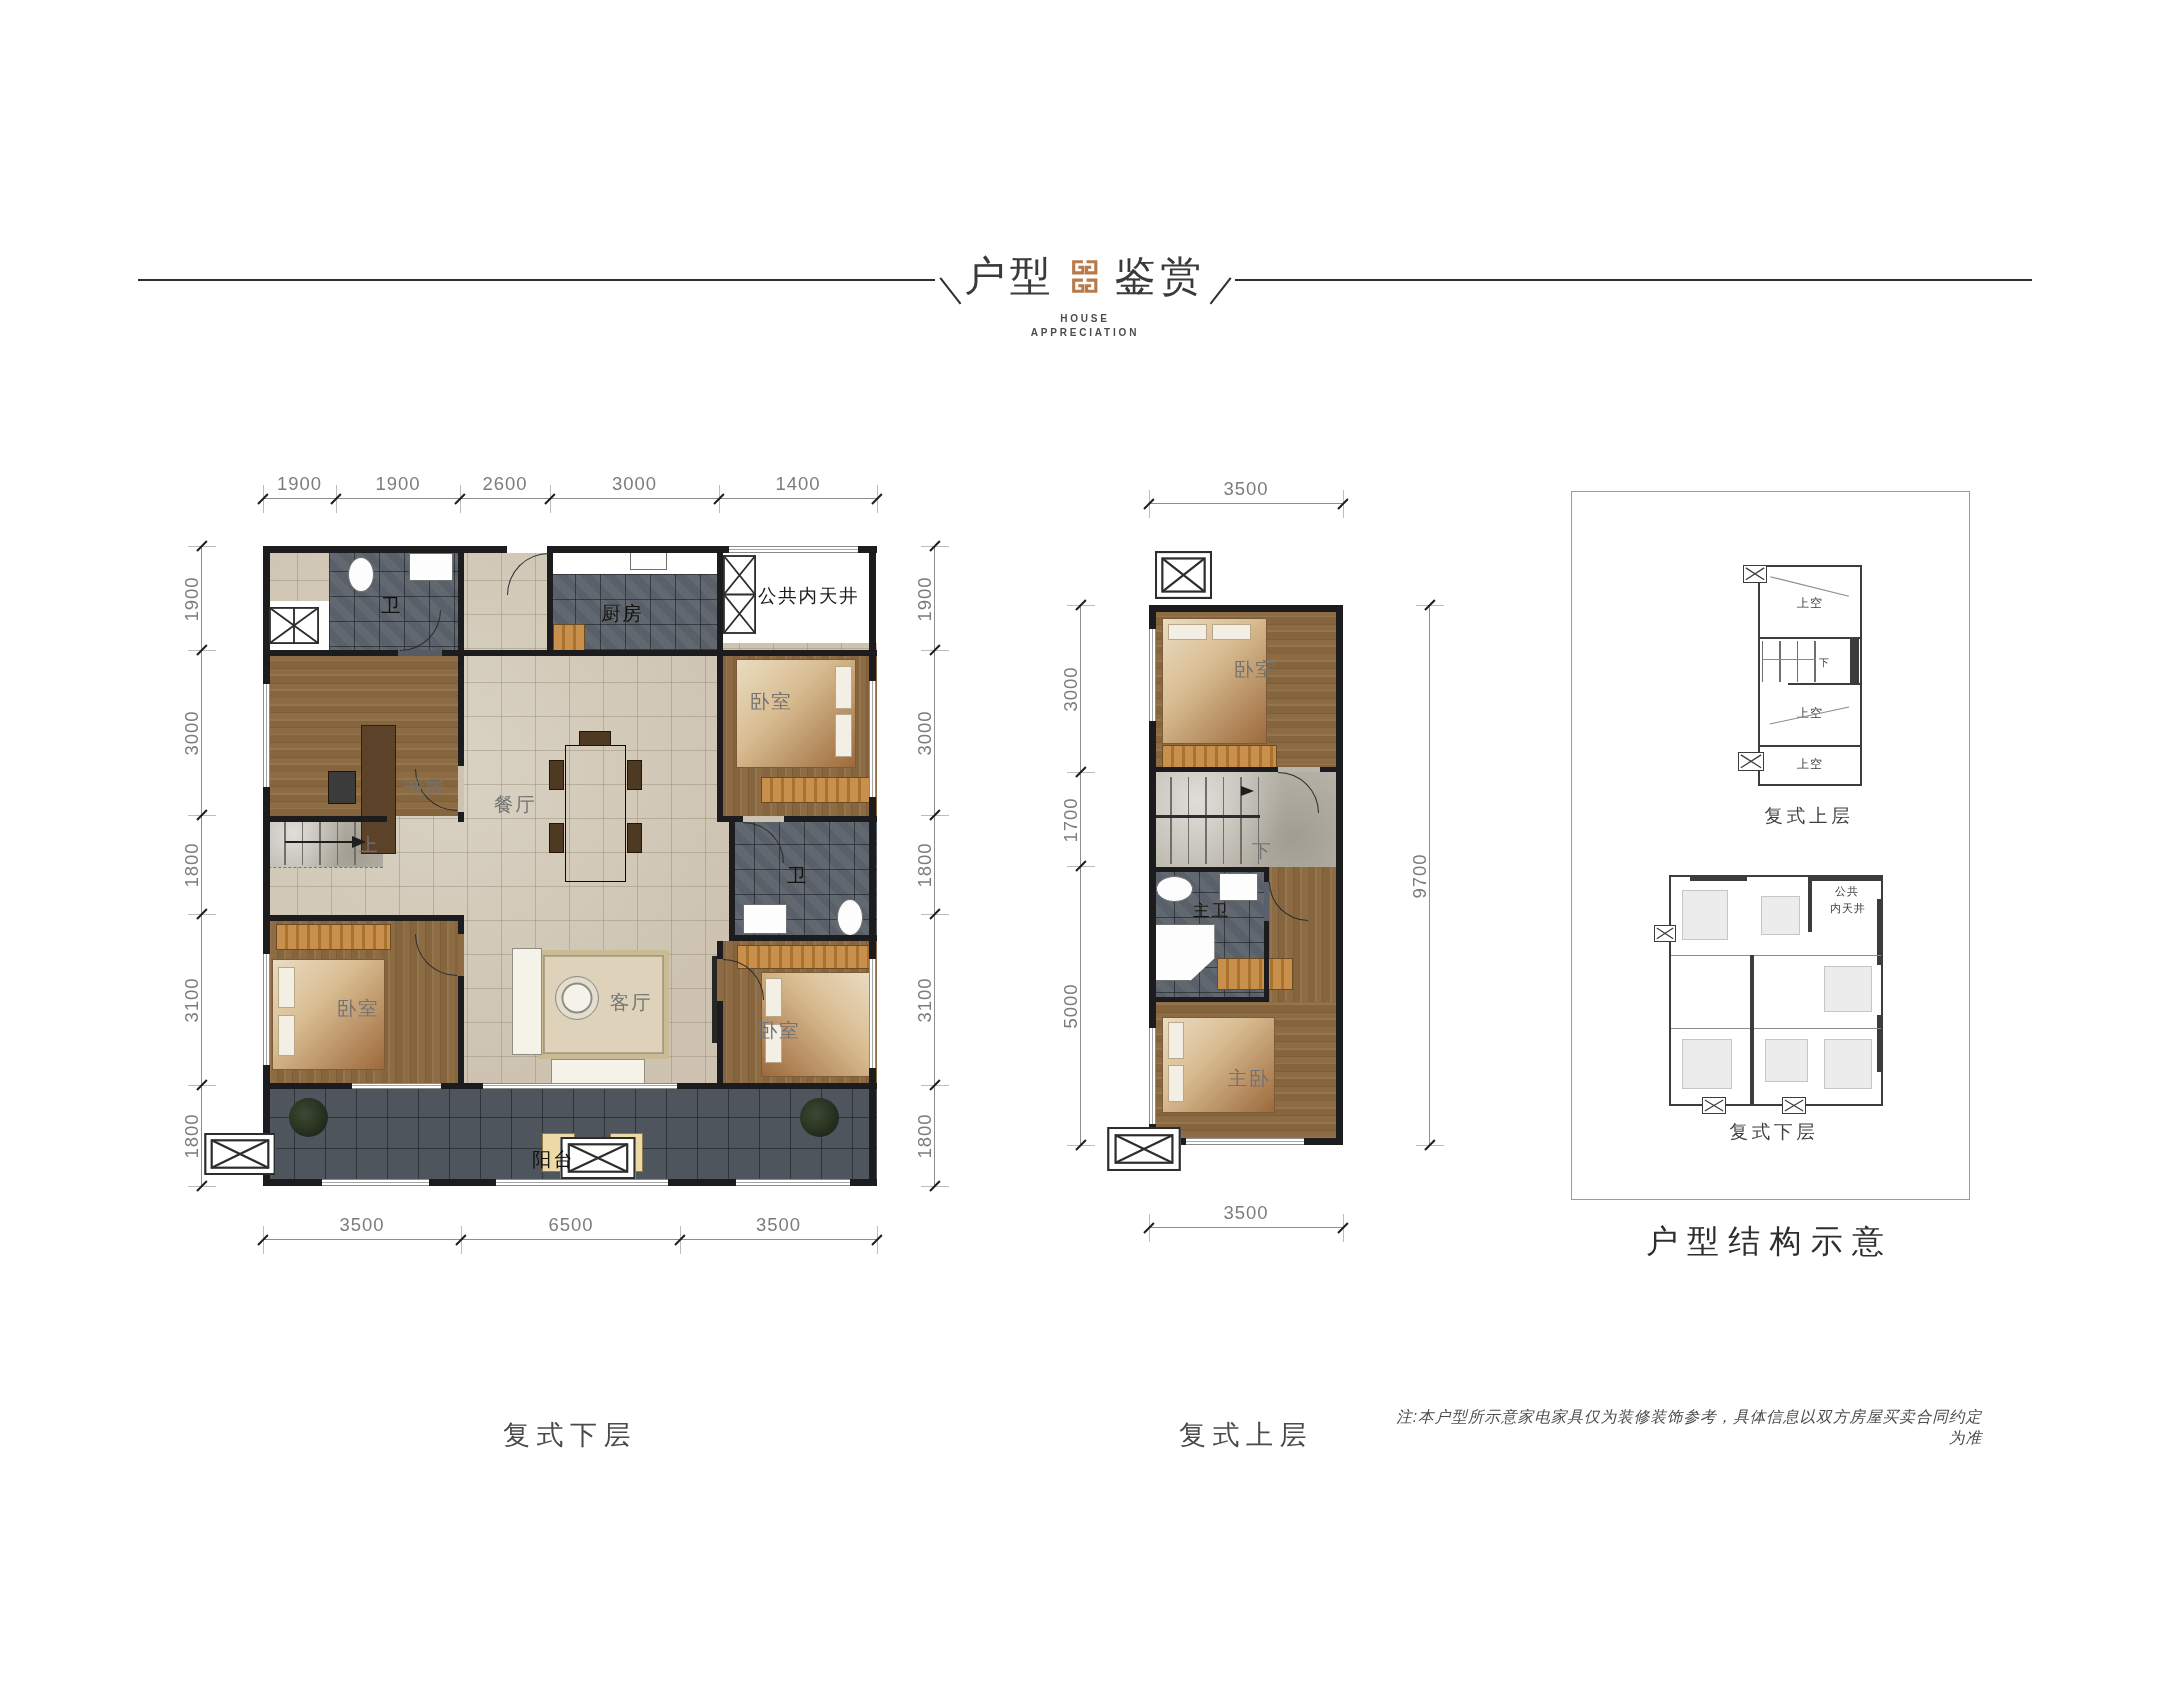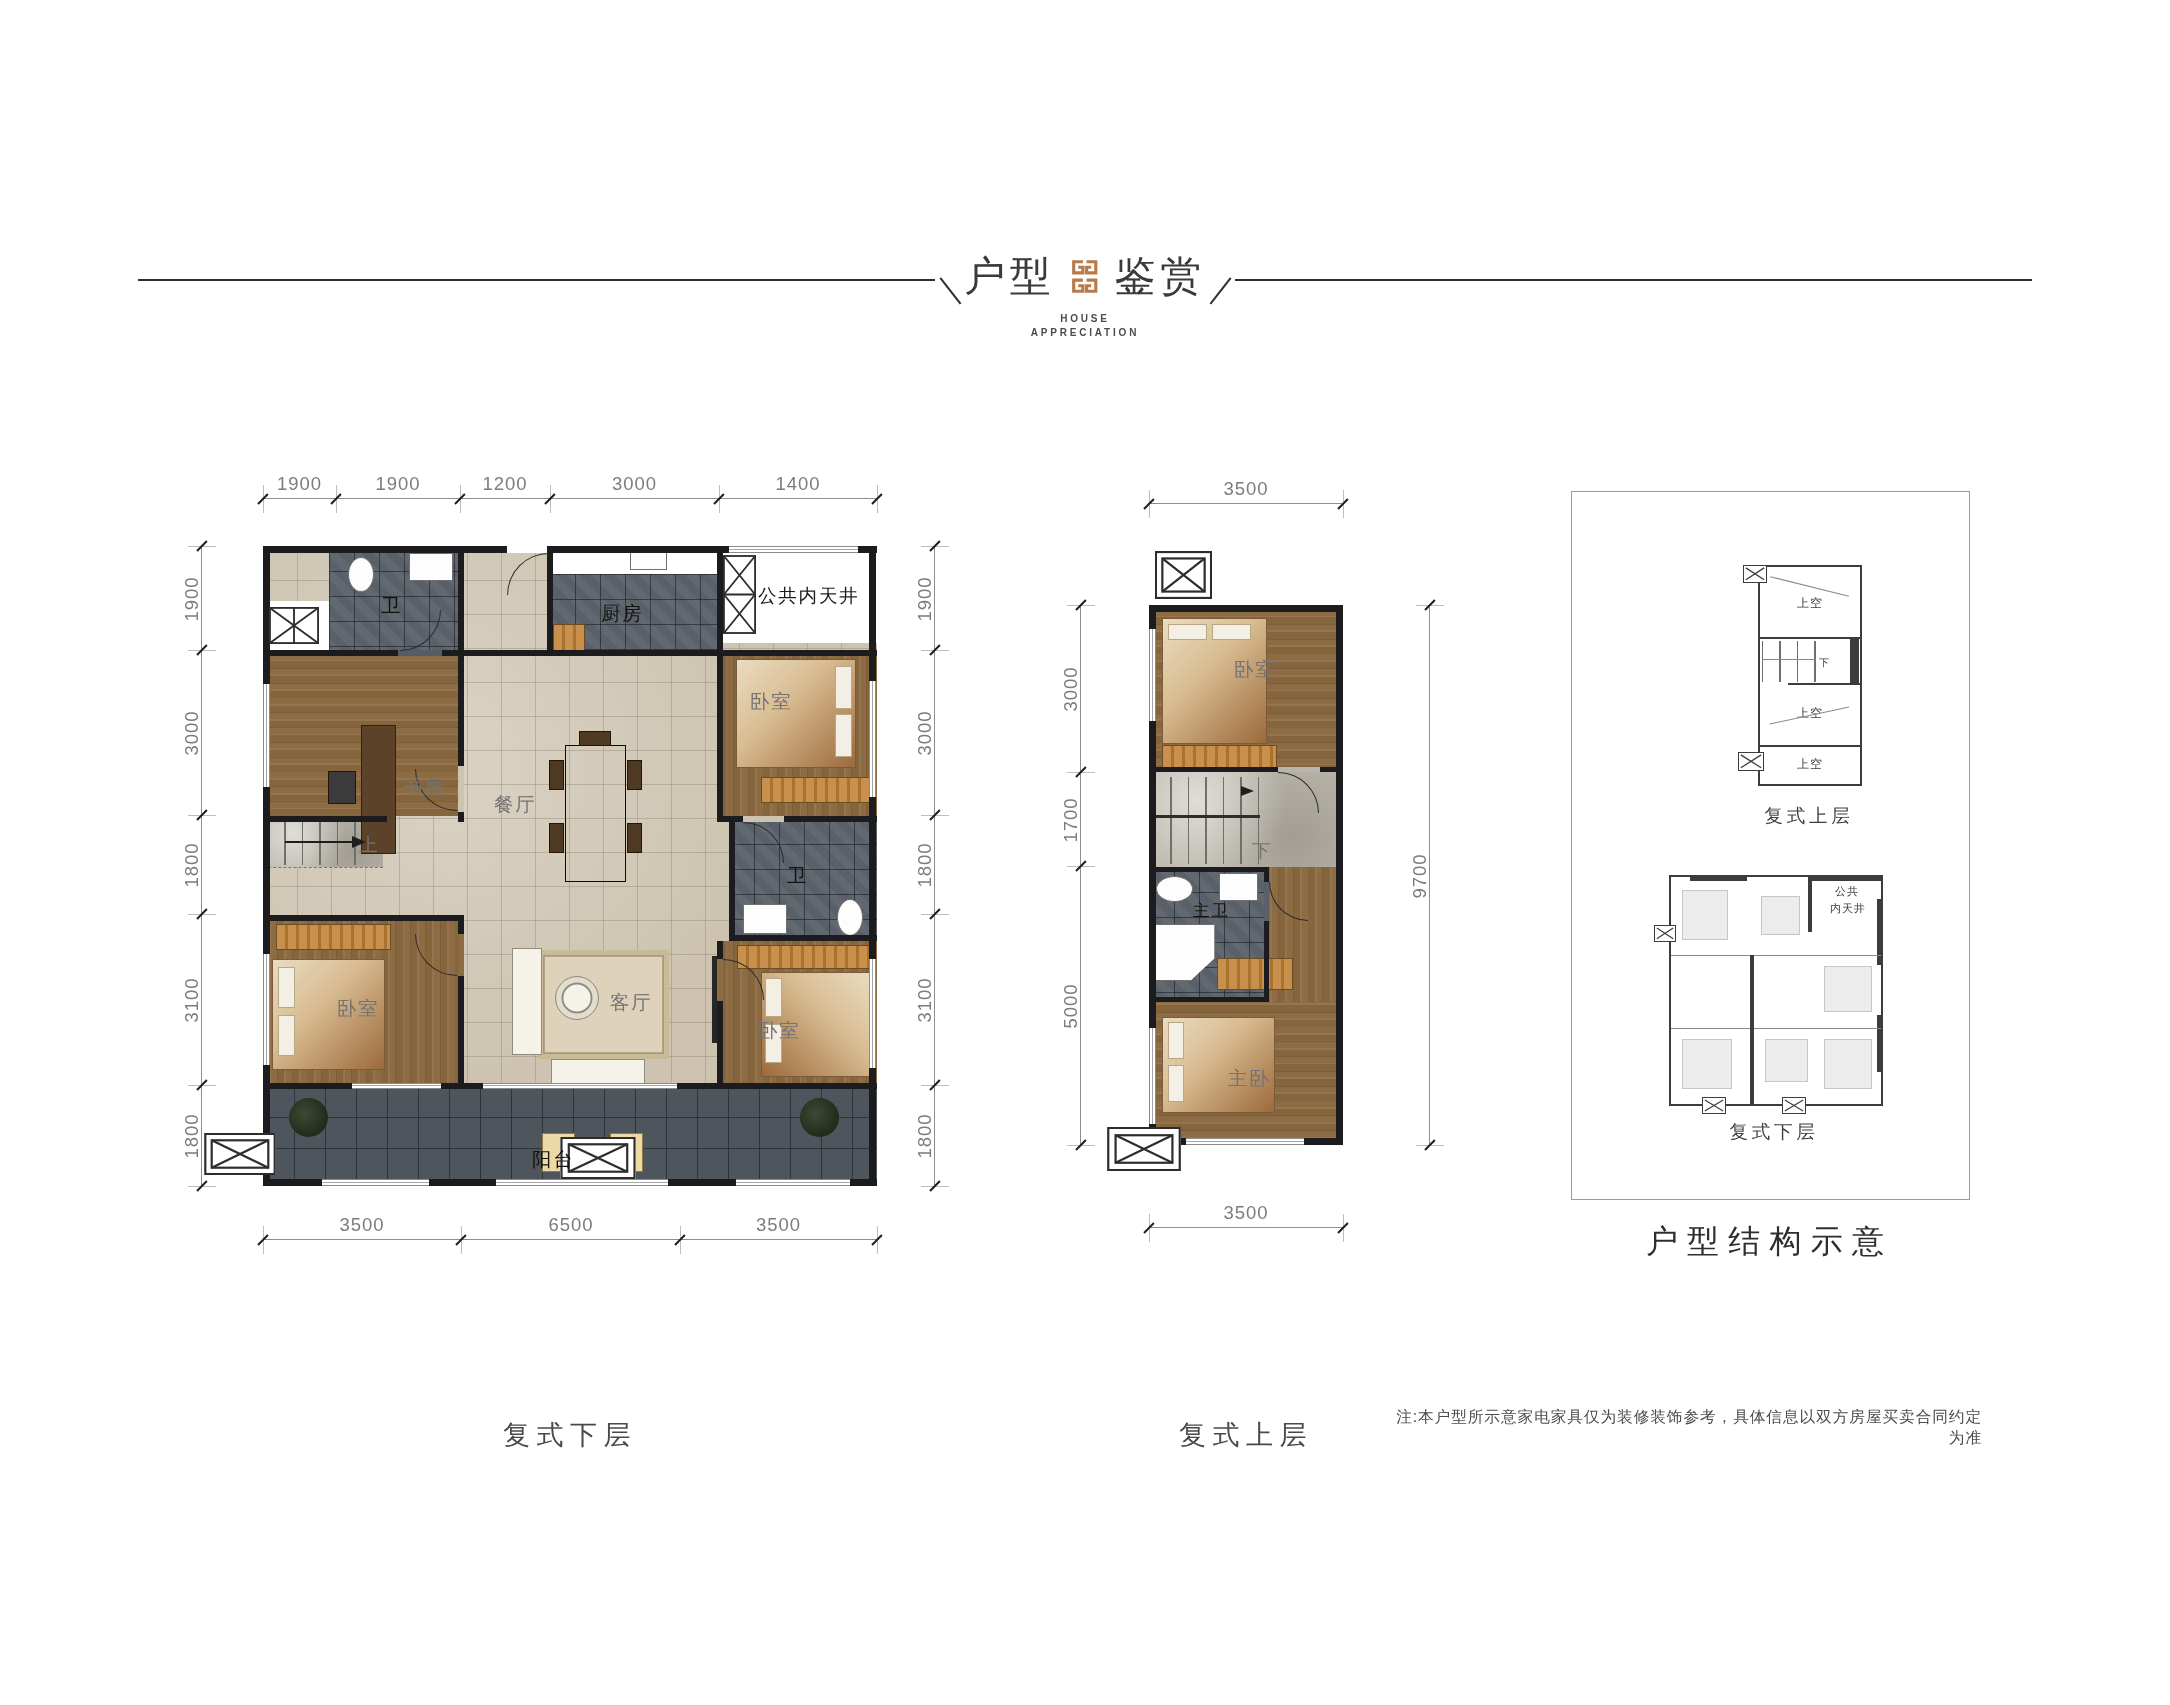--- a/index.html
+++ b/index.html
@@ -101,21 +101,21 @@
   <span class="title-cn">鉴赏</span>
 </div>
 <div class="subtitle" style="left:808px;top:312px;width:554px;">
   <div>HOUSE</div>
   <div>APPRECIATION</div>
 </div>
 
 <div class="dimh" style="left:263px;top:498px;width:614px;">
   <span class="numh" style="left:0;width:73px;">1900</span>
   <span class="numh" style="left:73px;width:124px;">1900</span>
-  <span class="numh" style="left:197px;width:90px;">1200</span>
+  <span class="numh" style="left:197px;width:90px;">2600</span>
   <span class="numh" style="left:287px;width:169px;">3000</span>
   <span class="numh" style="left:456px;width:158px;">1400</span>
 <i class="ext" style="left: 0px;"></i>
     <i class="tick" style="left: 0px;"></i>
     <i class="ext" style="left: 73px;"></i>
     <i class="tick" style="left: 73px;"></i>
     <i class="ext" style="left: 197px;"></i>
     <i class="tick" style="left: 197px;"></i>
     <i class="ext" style="left: 287px;"></i>
     <i class="tick" style="left: 287px;"></i>
@@ -496,14 +496,14 @@
         <path d="M2 2 L22 14 M22 2 L2 14" stroke="#3c3c3c" stroke-width="1.3" fill="none"></path>
       </svg>
   </div>
 </div>
 <div class="pcaption" style="left:1705px;top:1119px;width:138px;">复式下层</div>
 
 <div class="big-caption" style="left:1571px;top:1220px;width:397px;">户型结构示意</div>
 
 <div class="caption" style="left:263px;top:1417px;width:614px;">复式下层</div>
 <div class="caption" style="left:1057px;top:1417px;width:378px;">复式上层</div>
-<div class="note" style="left:1384px;top:1407px;width:598px;">注:本户型所示意家电家具仅为装修装饰参考，具体信息以双方房屋买卖合同约定为准</div>
+<div class="note" style="left:1384px;top:1407px;width:598px;font-style:italic;">注:本户型所示意家电家具仅为装修装饰参考，具体信息以双方房屋买卖合同约定为准</div>
 
 
 </body></html>

